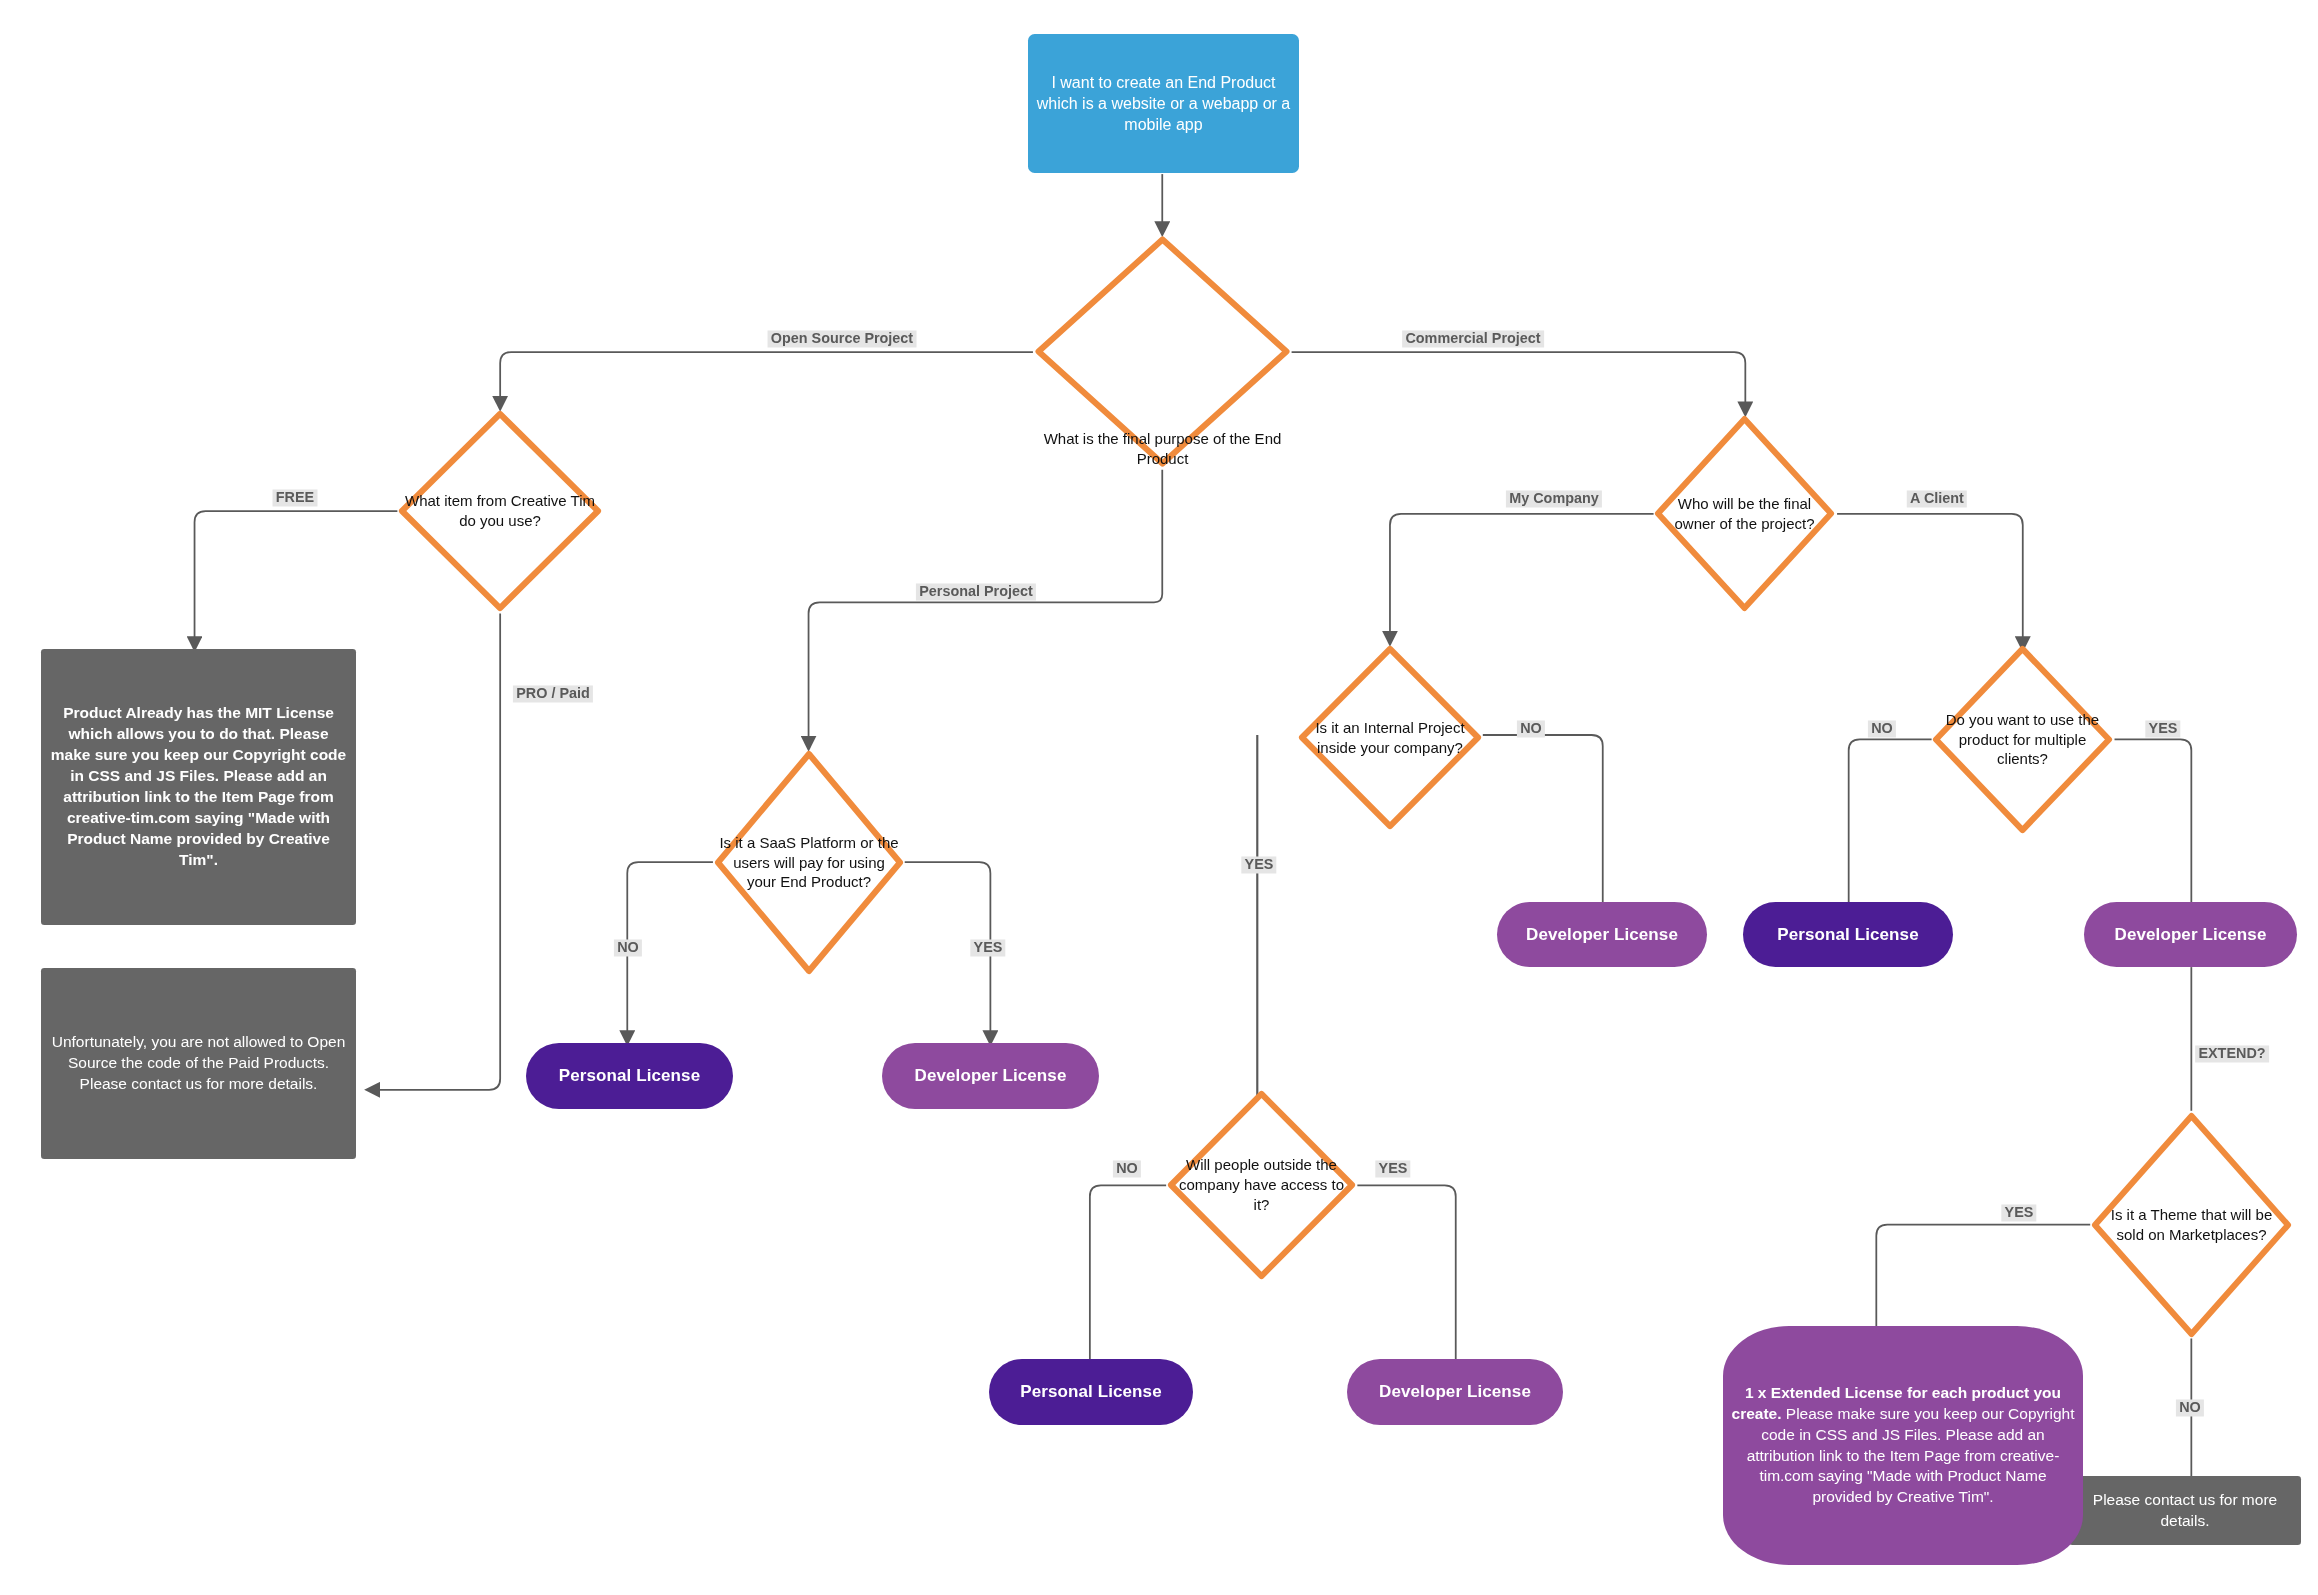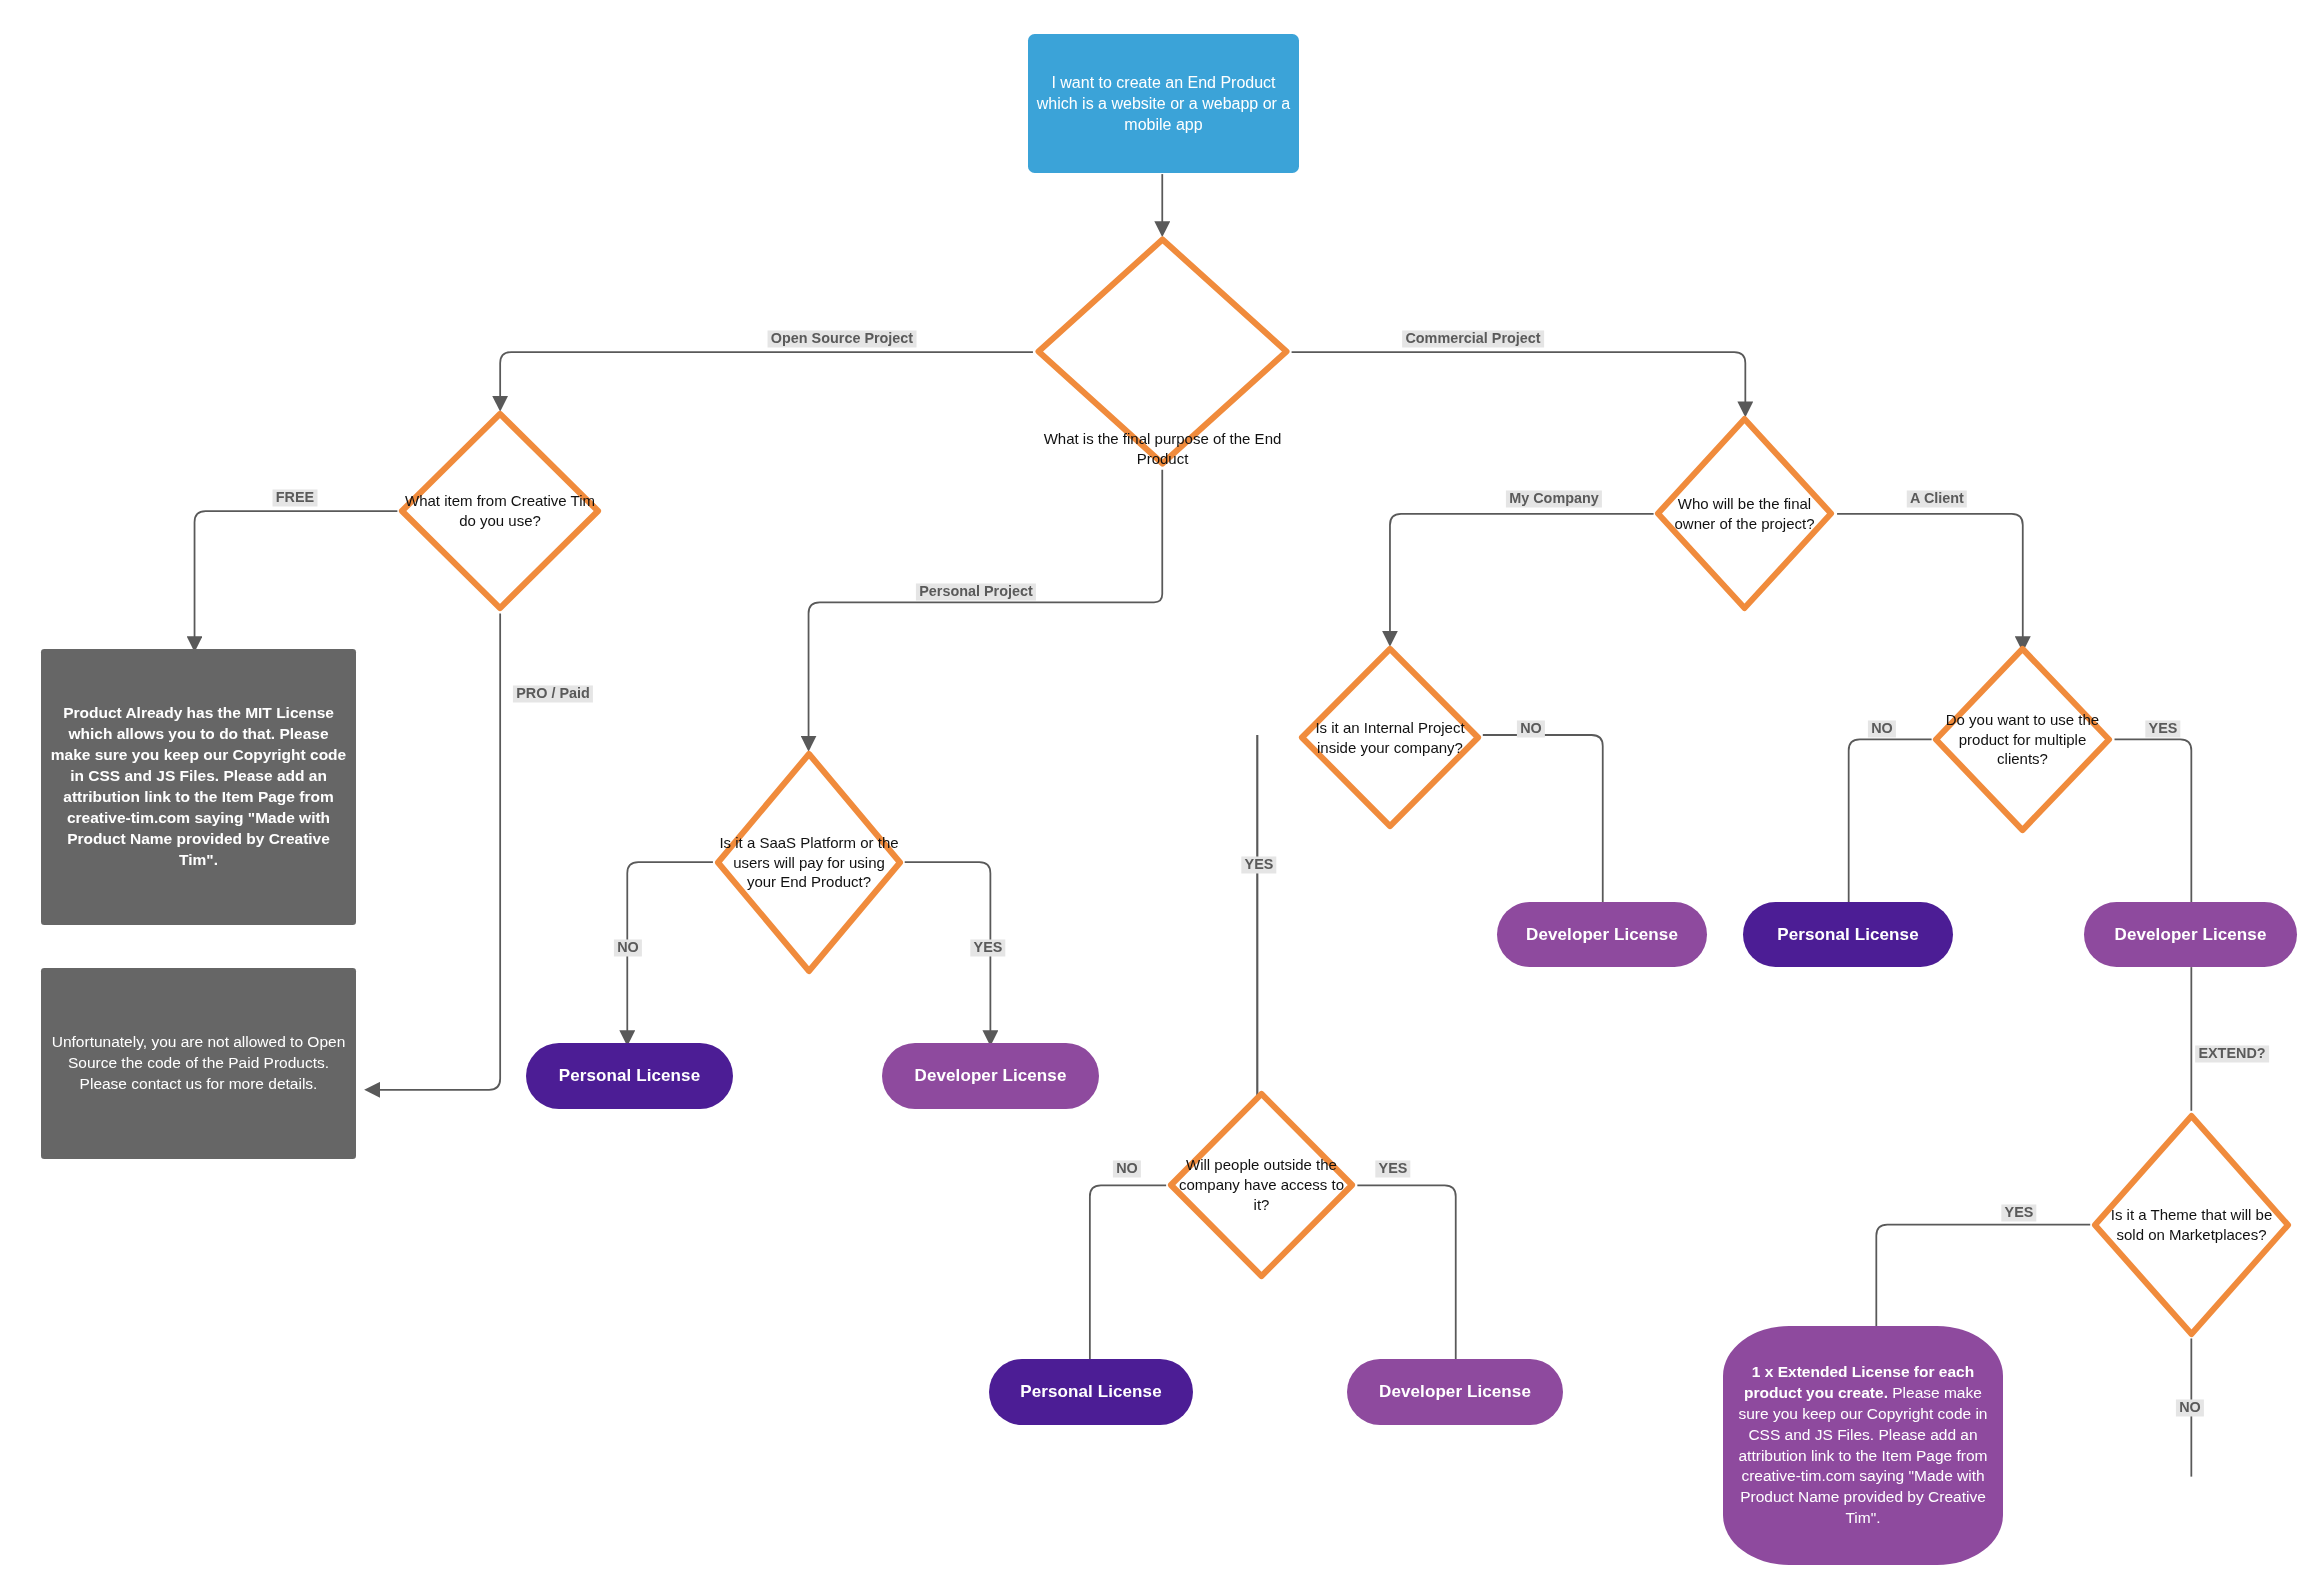--- a/index.html
+++ b/index.html
@@ -226,20 +226,23 @@
   </div>
 
   <div class="node nd-note" style="left:41px; top:649px; width:315px; height:276px;font-weight:bold;">
     <div class="txt">Product Already has the MIT License which allows you to do that. Please make sure you keep our Copyright code in CSS and JS Files. Please add an attribution link to the Item Page from creative-tim.com saying "Made with Product Name provided by Creative Tim".</div>
   </div>
 
   <div class="node nd-note" style="left:41px; top:968px; width:315px; height:191px;">
     <div class="txt">Unfortunately, you are not allowed to Open Source the code of the Paid Products. Please contact us for more details.</div>
   </div>
 
+  <div class="node nd-note" style="left:2069px; top:1476px; width:232px; height:69px;">
+    <div class="txt">Please contact us for more details.</div>
+  </div>
 
   <div class="node nd-pill blue" style="left:526px; top:1043px; width:207px; height:66px;">
     <div class="txt">Personal License</div>
   </div>
 
   <div class="node nd-pill purple" style="left:882px; top:1043px; width:217px; height:66px;">
     <div class="txt">Developer License</div>
   </div>
 
   <div class="node nd-pill purple" style="left:1497px; top:902px; width:210px; height:65px;">
@@ -255,21 +258,21 @@
   </div>
 
   <div class="node nd-pill blue" style="left:989px; top:1359px; width:204px; height:66px;">
     <div class="txt">Personal License</div>
   </div>
 
   <div class="node nd-pill purple" style="left:1347px; top:1359px; width:216px; height:66px;">
     <div class="txt">Developer License</div>
   </div>
 
-  <div class="node nd-blob" style="left:1723px; top:1326px; width:280px; height:239px;">
+  <div class="node nd-blob" style="left:1723px; top:1326px; width:360px; height:239px;">
     <div class="txt">
       <b>1 x Extended License for each product you create.</b><span> Please make sure you keep our Copyright code in CSS and JS Files. Please add an attribution link to the Item Page from creative-tim.com saying "Made with Product Name provided by Creative Tim".</span>
     </div>
   </div>
 
   <div class="elabel" style="left:842px; top:339px;">Open Source Project</div>
   <div class="elabel" style="left:1473px; top:339px;">Commercial Project</div>
   <div class="elabel" style="left:976px; top:592px;">Personal Project</div>
   <div class="elabel" style="left:295px; top:498px;">FREE</div>
   <div class="elabel" style="left:553px; top:694px;">PRO / Paid</div>

